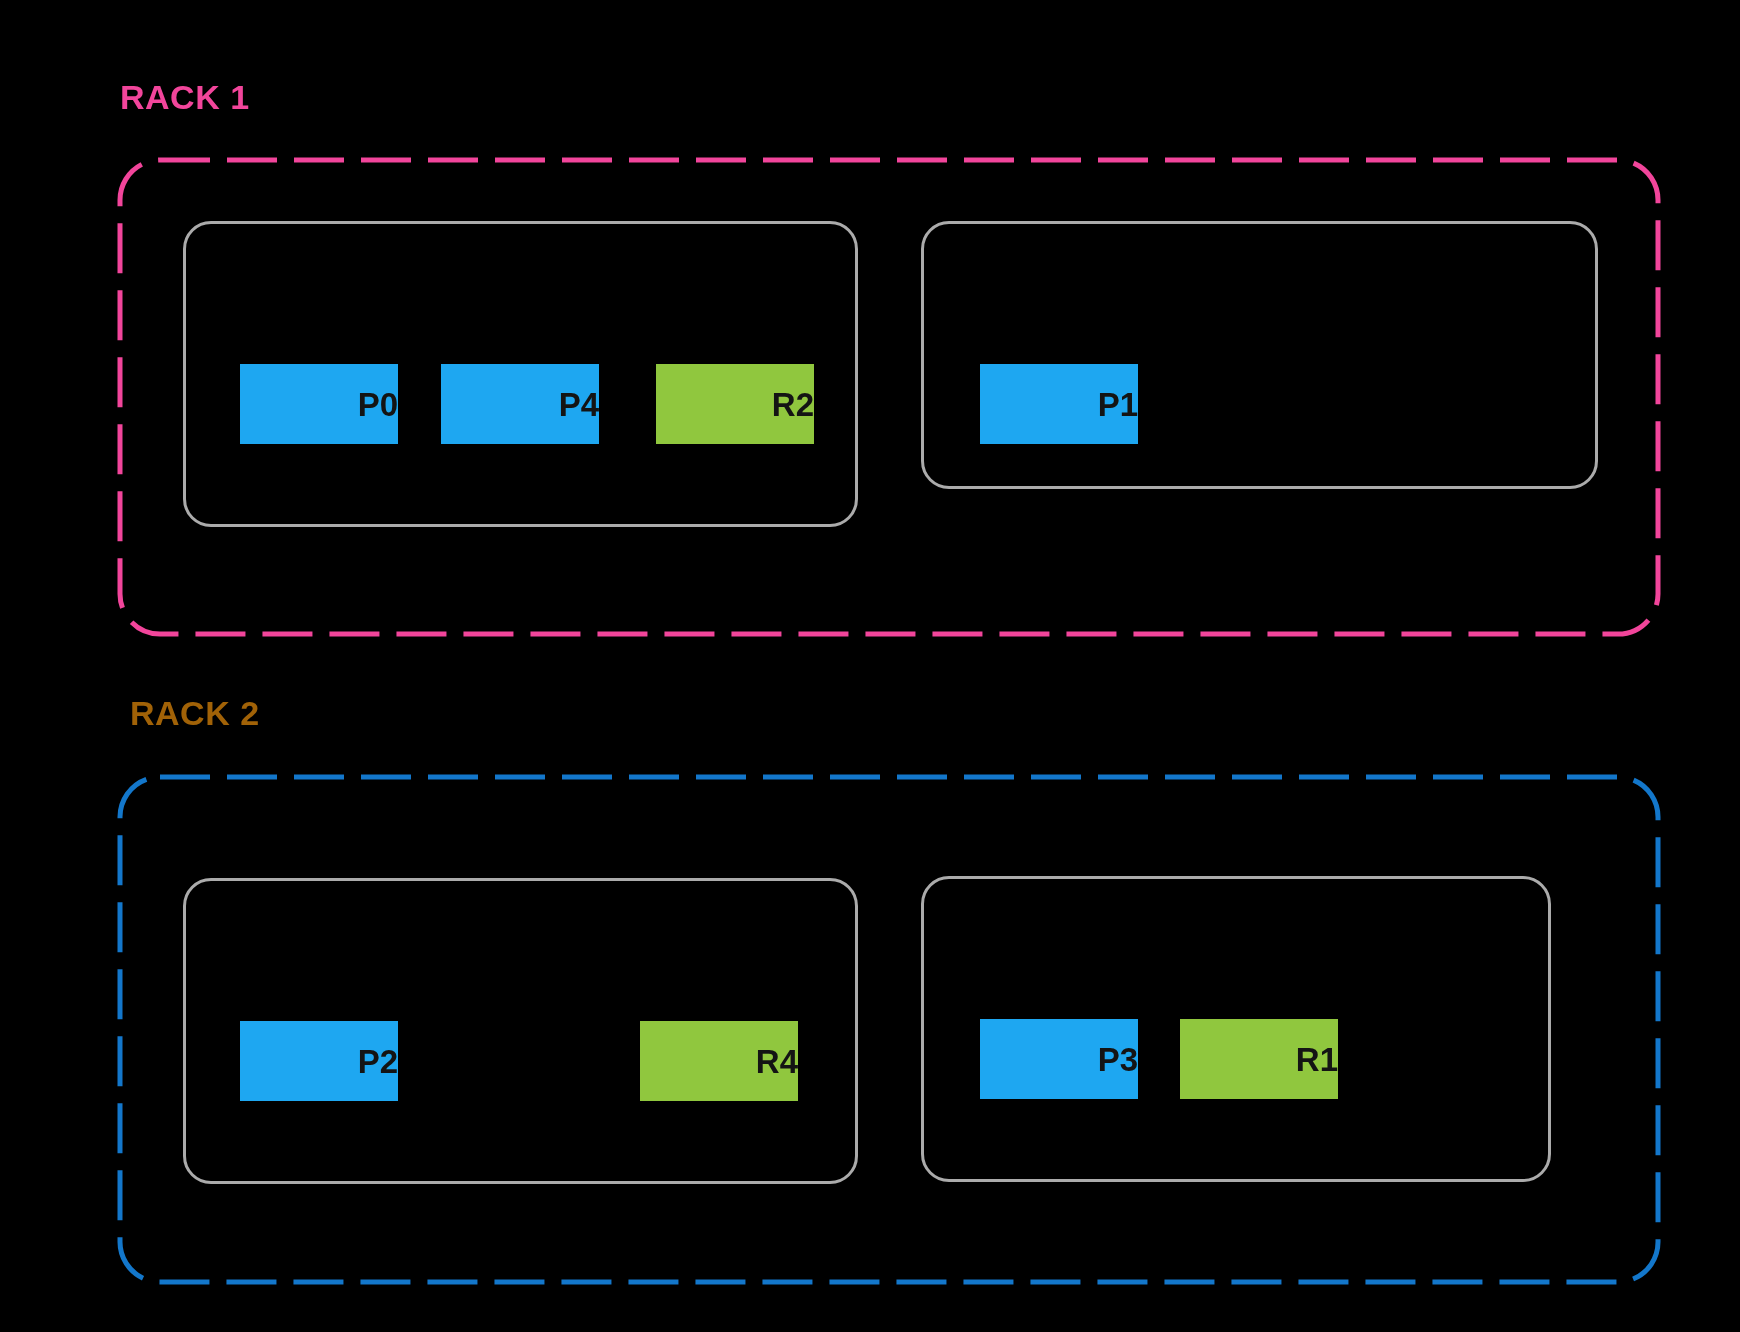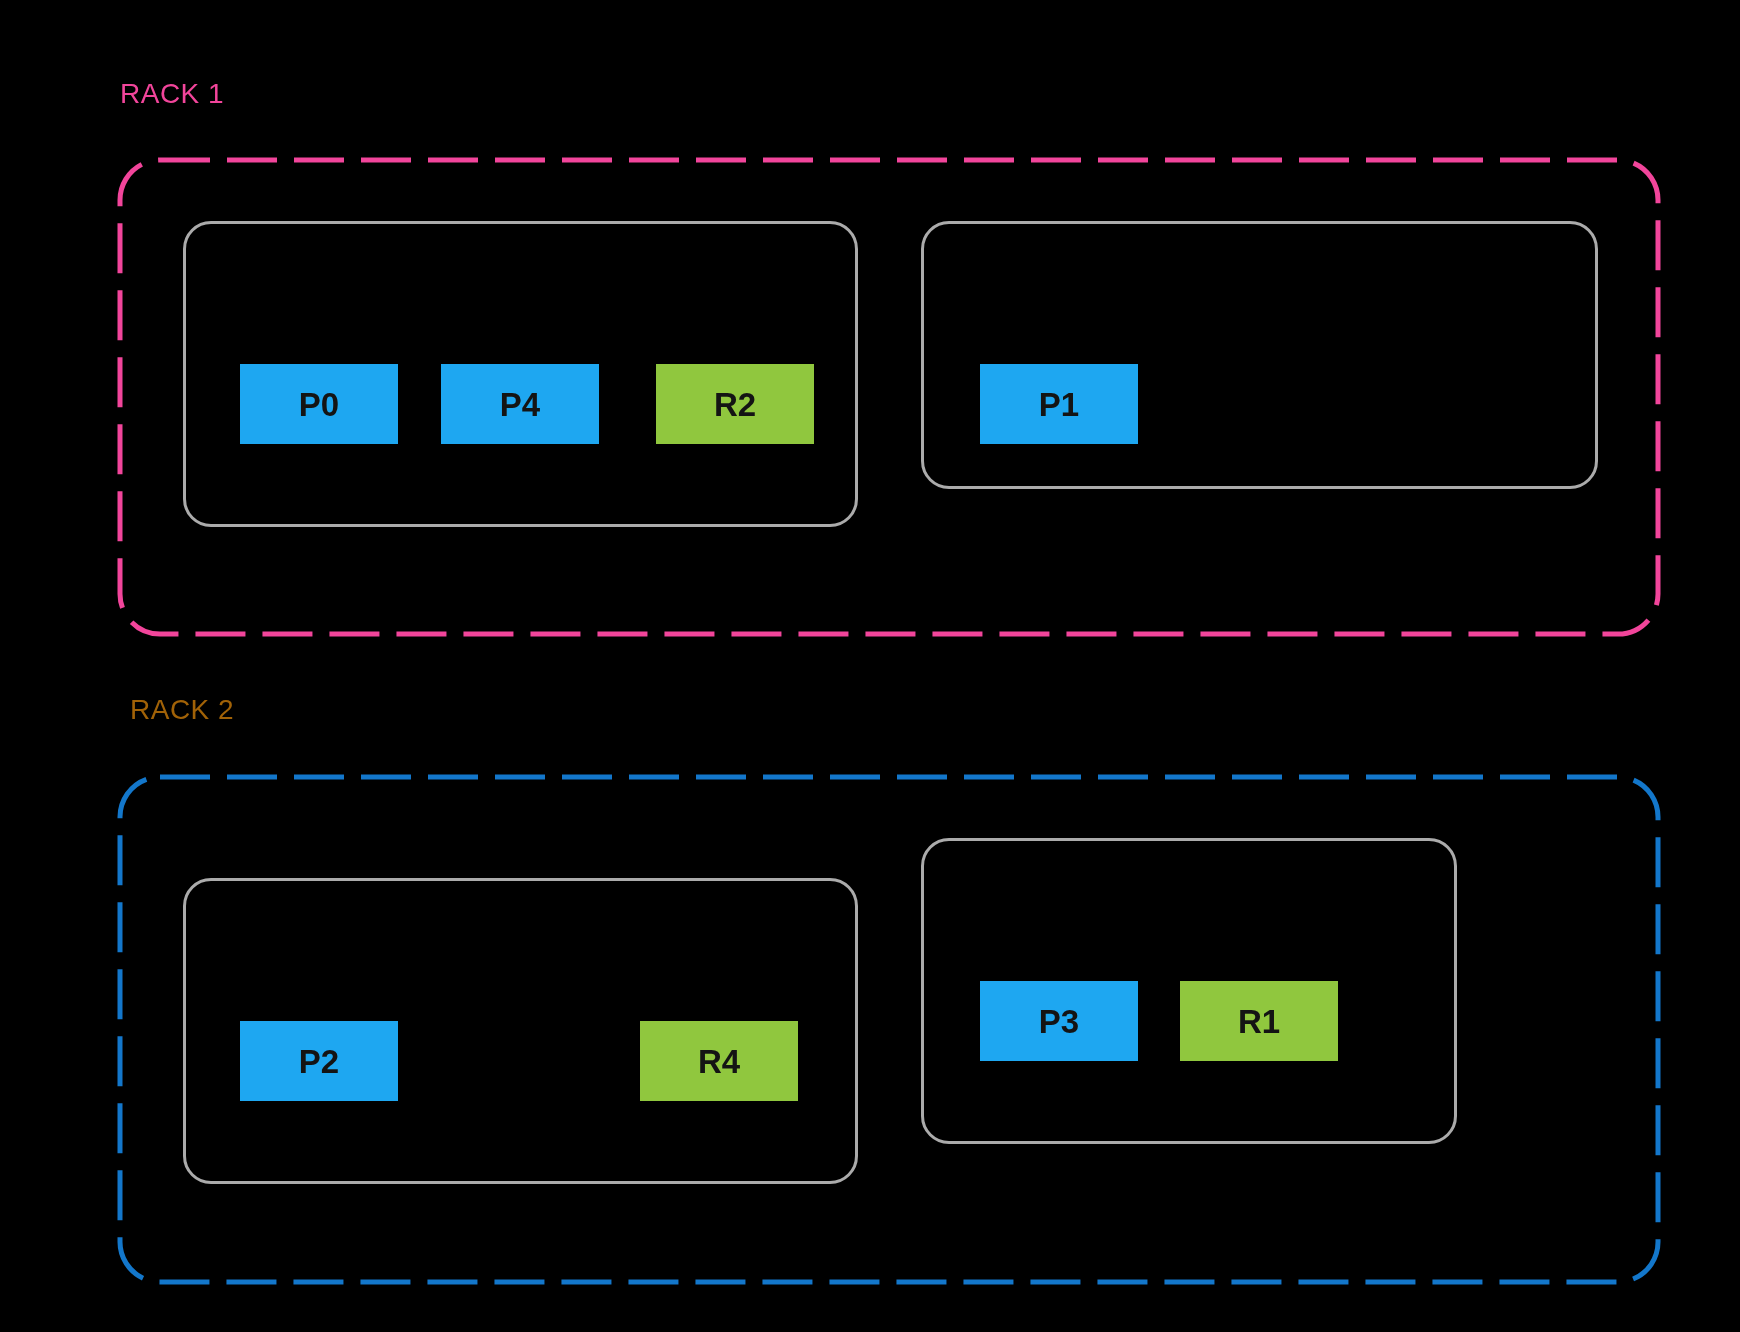--- a/index.html
+++ b/index.html
@@ -3,43 +3,43 @@
 <meta charset="utf-8">
 <style>
   html,body{margin:0;padding:0;background:#000;}
   body{
     width:1740px;height:1332px;position:relative;overflow:hidden;
     font-family:"Liberation Sans", sans-serif;
   }
   .stage{position:absolute;left:0;top:0;width:1740px;height:1332px;}
 
   .rack-label{
-    position:absolute;font-size:28px;font-weight:400;letter-spacing:.5px;
+    position:absolute;font-size:34px;font-weight:700;letter-spacing:.5px;
     line-height:1;white-space:nowrap;
   }
   .rack-label--1{left:120px;top:80px;color:#F2459B;}
   .rack-label--2{left:130px;top:696px;color:#a16207;}
 
   .rack-svg{position:absolute;overflow:visible;}
   .rack-svg--1{left:117px;top:157px;}
   .rack-svg--2{left:117px;top:774px;}
   .rack-outline{fill:none;stroke-width:5;stroke-dasharray:50 17;stroke-linecap:butt;}
 
   .node{
     position:absolute;box-sizing:border-box;
     border:3px solid #ABABAB;border-radius:28px;background:transparent;
   }
   .node--r1n1{left:183px;top:221px;width:675px;height:306px;}
   .node--r1n2{left:921px;top:221px;width:677px;height:268px;}
   .node--r2n1{left:183px;top:838px;width:675px;height:306px;margin-top:40px;}
-  .node--r2n2{left:921px;top:838px;width:536px;height:306px;}
+  .node--r2n2{left:921px;top:876px;width:630px;height:306px;}
 
   .block{
     position:absolute;top:140px;width:158px;height:80px;
-    display:flex;align-items:center;justify-content:center;
+    display:flex;align-items:center;justify-content:flex-end;
   }
   .block--primary{background:#1EA7F1;}
   .block--replica{background:#90C73E;}
   .block-label{
     font-size:33px;font-weight:700;color:#141414;line-height:1;
   }
 </style>
 </head>
 <body>
 

